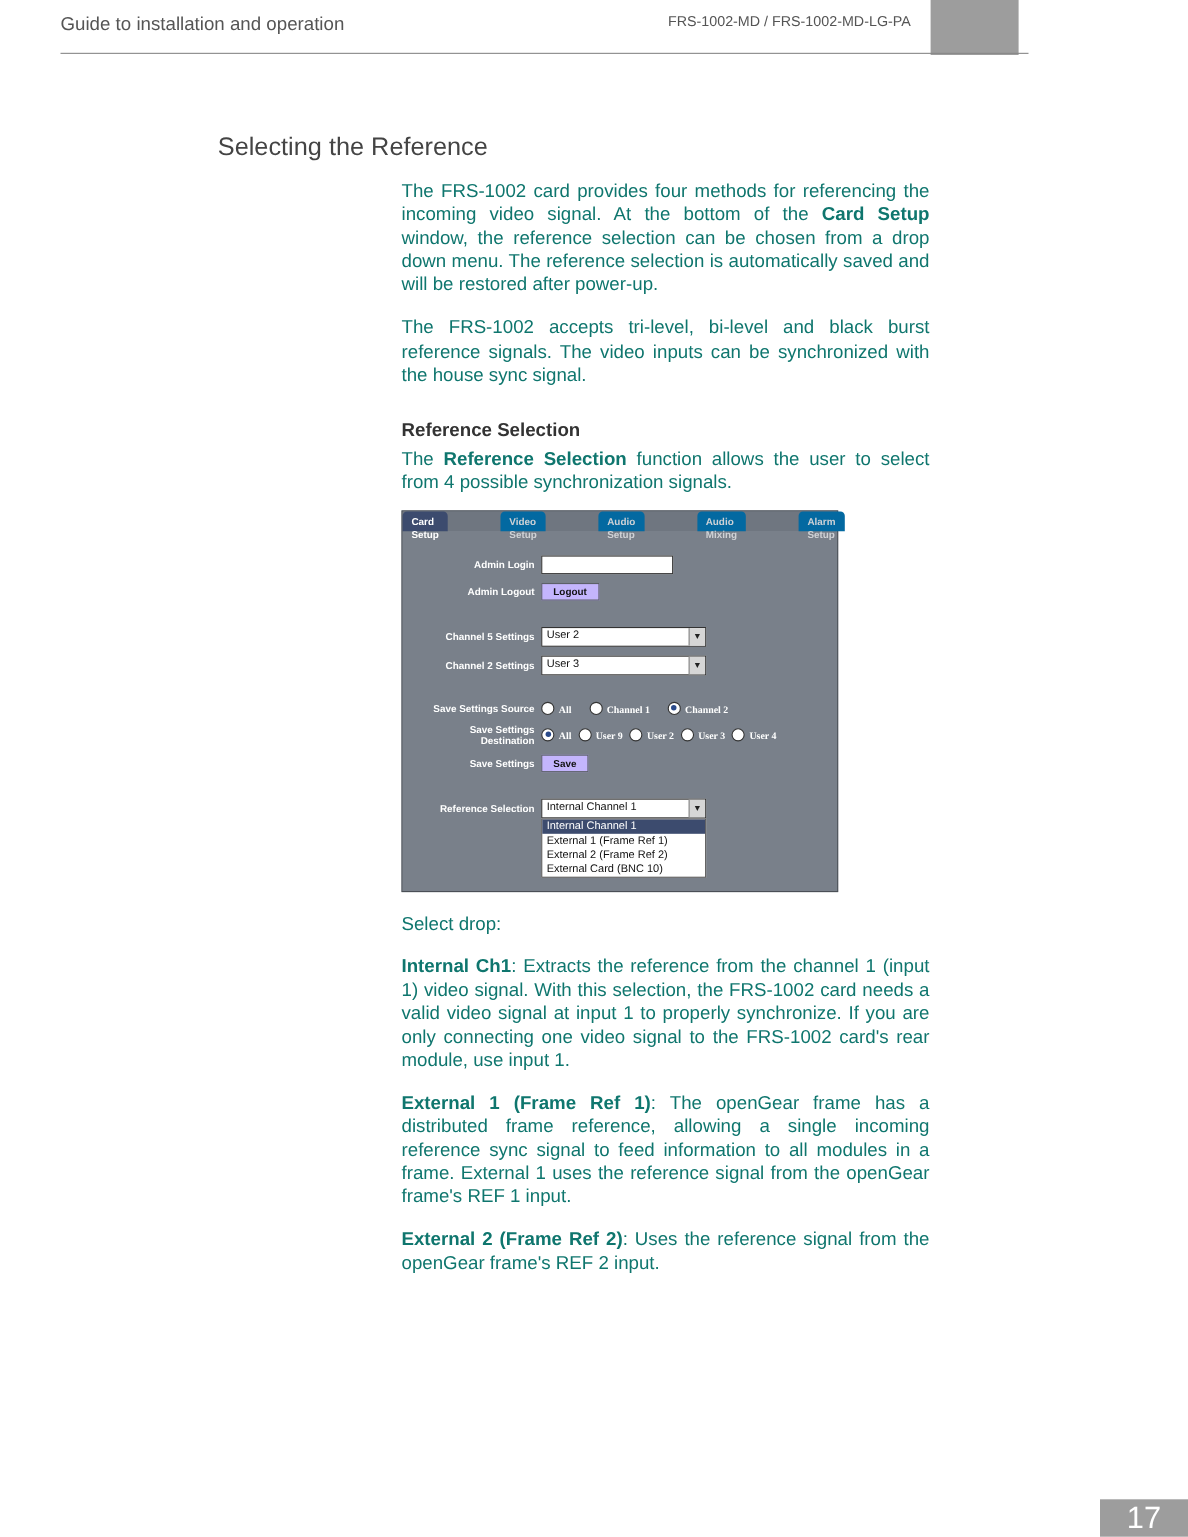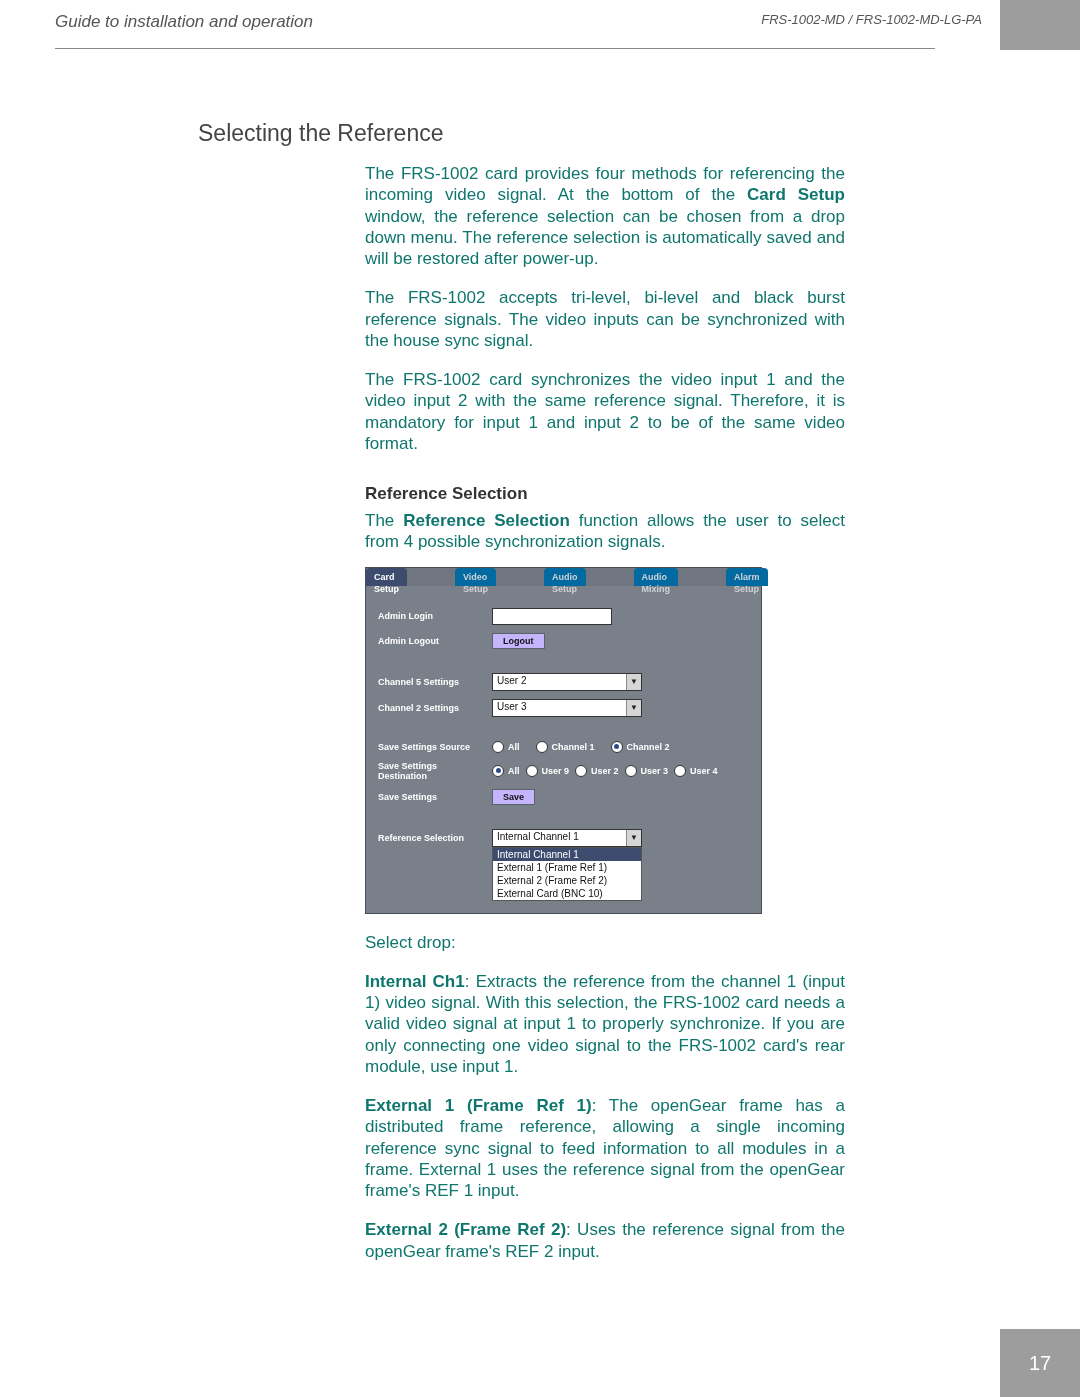--- a/index.html
+++ b/index.html
@@ -5,24 +5,23 @@
   body {
     margin: 0;
     padding: 0;
     background: #ffffff;
     font-family: Arial, Helvetica, sans-serif;
     color: #333;
     width: 1080px;
   }
   .top-bar {
     display: flex;
-    width: 1080px;
+    width: 926px;
     height: 50px;
     align-items: flex-start;
-    font-style: italic;
   }
   .top-bar .left {
     flex: 1;
     padding: 12px 0 0 55px;
     font-size: 17px;
     color: #555;
   }
   .top-bar .right {
     padding: 12px 18px 0 0;
     font-size: 13px;
@@ -107,21 +106,21 @@
     background: #79808a;
     padding: 22px 12px 12px 12px;
   }
   .row {
     display: flex;
     align-items: center;
     margin-bottom: 8px;
   }
   .row .lbl {
     width: 108px;
-    text-align: left;
+    text-align: right;
     font-size: 9px;
     font-weight: bold;
     color: #fff;
     padding-right: 6px;
   }
   .textbox {
     width: 118px;
     height: 15px;
     background: #fff;
     border: 1px solid #333;
@@ -160,22 +159,23 @@
   .radio-row {
     display: flex;
     align-items: center;
     gap: 16px;
     font-size: 9px;
     font-weight: bold;
   }
   .radio-row.tight { gap: 6px; }
   .radio {
     display: inline-flex;
-    align-items: center;
+    align-items: flex-end;
     gap: 4px;
+    font-family: Liberation Serif, serif;
   }
   .radio .dot {
     width: 10px;
     height: 10px;
     border-radius: 50%;
     background: #fff;
     border: 1px solid #333;
     display: inline-flex;
     align-items: center;
     justify-content: center;
@@ -201,24 +201,24 @@
   }
   .dd-list .opt.sel {
     background: #3c4b6e;
     color: #fff;
   }
   .page-num {
     position: absolute;
     right: 0;
     bottom: 0;
     width: 80px;
-    height: 68px;
+    height: 34px;
     background: #9d9d9d;
     color: #fff;
-    font-size: 20px;
+    font-size: 28px;
     display: flex;
     align-items: center;
     justify-content: center;
   }
   .page-wrap {
     position: relative;
     width: 1080px;
     height: 1397px;
   }
 </style>
@@ -233,21 +233,20 @@
   </div>
   <div class="rule"></div>
 
   <div class="content">
     <div class="h1">Selecting the Reference</div>
     <div class="body-block">
       <div class="para">
         <span>The FRS-1002 card provides four methods for referencing the incoming video signal. At the bottom of the </span><span class="bold">Card Setup</span><span> window, the reference selection can be chosen from a drop down menu. The reference selection is automatically saved and will be restored after power-up.</span>
       </div>
       <div class="para">The FRS-1002 accepts tri-level, bi-level and black burst reference signals. The video inputs can be synchronized with the house sync signal.</div>
-      <div class="para">The FRS-1002 card synchronizes the video input 1 and the video input 2 with the same reference signal. Therefore, it is mandatory for input 1 and input 2 to be of the same video format.</div>
 
       <div class="h2">Reference Selection</div>
       <div class="para" style="margin-bottom:8px">
         <span>The </span><span class="bold">Reference Selection</span><span> function allows the user to select from 4 possible synchronization signals.</span>
       </div>
 
       <div class="panel">
         <div class="tabs">
           <div class="tab active">Card Setup</div>
           <div class="tab inactive">Video Setup</div>

